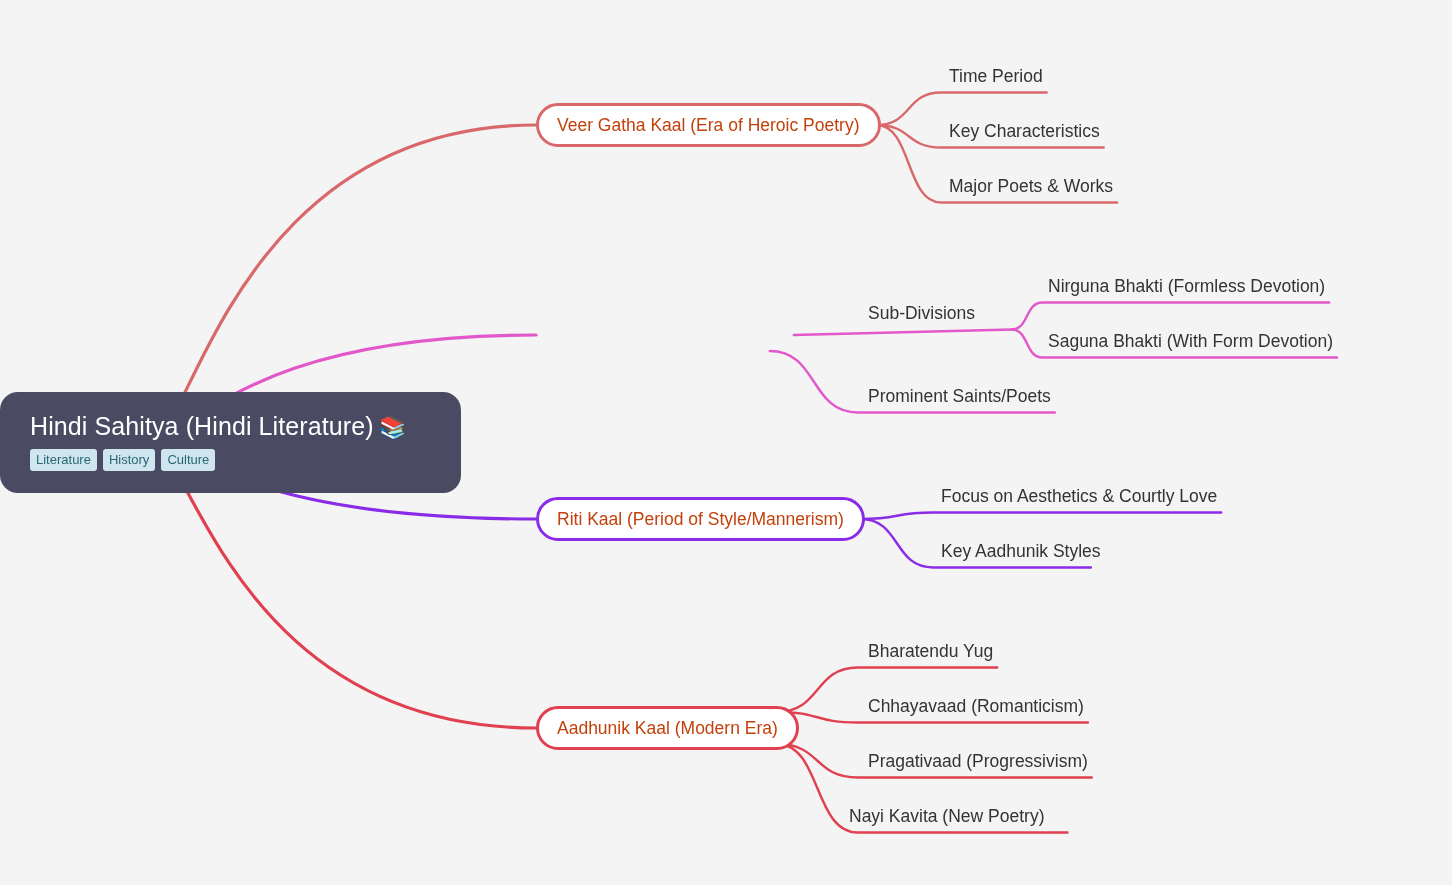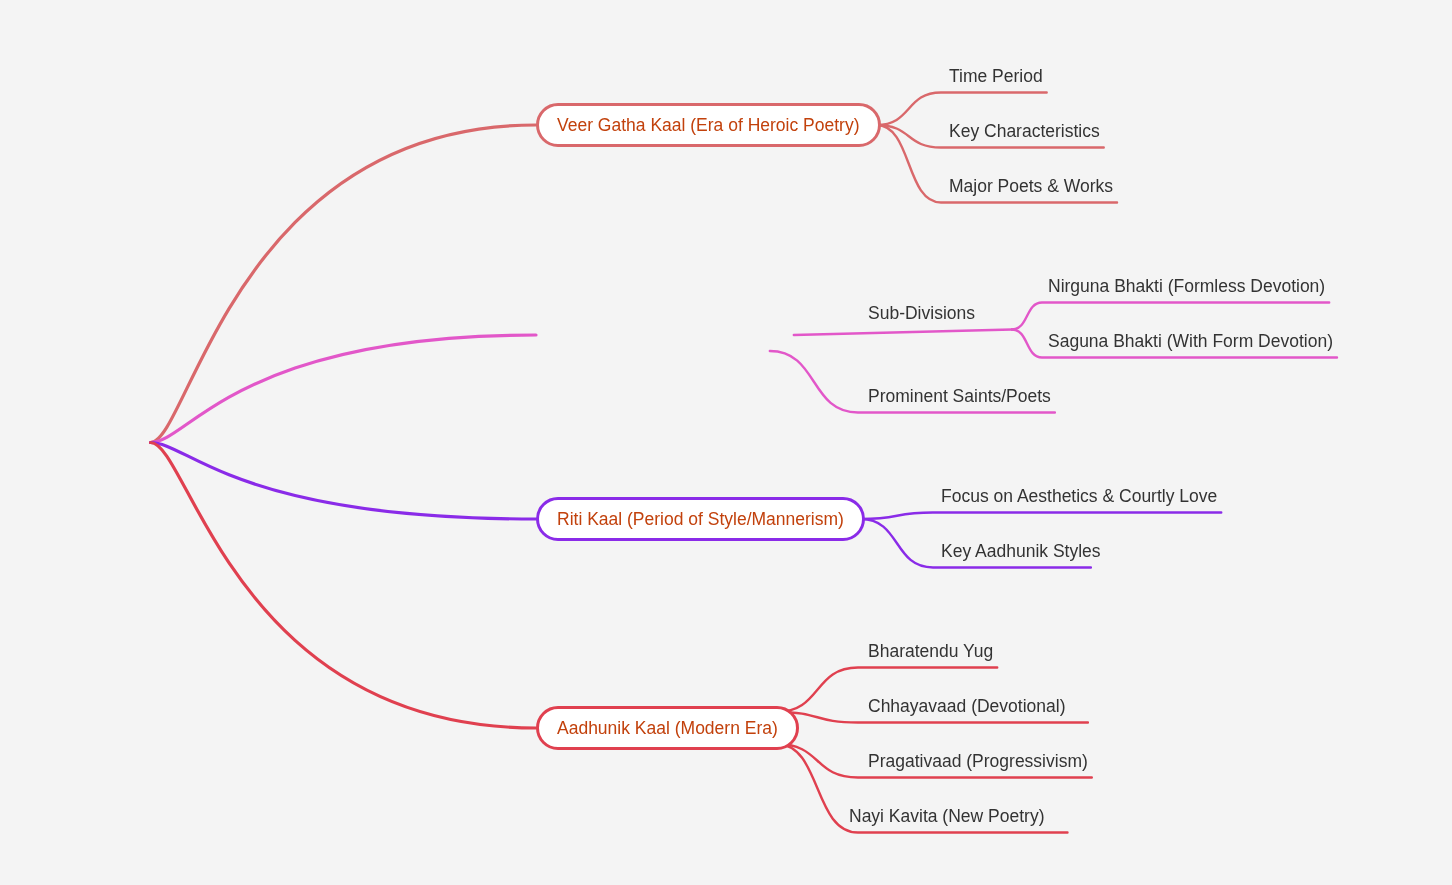--- a/index.html
+++ b/index.html
@@ -116,20 +116,30 @@
       <path d="M 1012 329.5 C 1028.5 329.5, 1025.5 357.5, 1042 357.5 L 1336.984375 357.5" fill="none" stroke="#e257c9" stroke-width="2.4" stroke-linecap="round" stroke-linejoin="round"></path>
       <path d="M 769.828125 351 C 818.32265625 351, 809.50546875 412.5, 858 412.5 L 1054.875 412.5" fill="none" stroke="#e257c9" stroke-width="2.4" stroke-linecap="round" stroke-linejoin="round"></path>
       <path d="M 860.90625 519 C 900.5578125 519, 893.3484375 512.5, 933 512.5 L 1221.25 512.5" fill="none" stroke="#8a2be8" stroke-width="2.4" stroke-linecap="round" stroke-linejoin="round"></path>
       <path d="M 860.90625 519 C 900.5578125 519, 893.3484375 567.5, 933 567.5 L 1090.890625 567.5" fill="none" stroke="#8a2be8" stroke-width="2.4" stroke-linecap="round" stroke-linejoin="round"></path>
       <path d="M 776.8125 712 C 821.465625 712, 813.346875 667.5, 858 667.5 L 997.21875 667.5" fill="none" stroke="#e0404f" stroke-width="2.4" stroke-linecap="round" stroke-linejoin="round"></path>
       <path d="M 776.8125 712 C 821.465625 712, 813.346875 722.5, 858 722.5 L 1087.921875 722.5" fill="none" stroke="#e0404f" stroke-width="2.4" stroke-linecap="round" stroke-linejoin="round"></path>
       <path d="M 776.8125 744 C 821.465625 744, 813.346875 777.5, 858 777.5 L 1091.796875 777.5" fill="none" stroke="#e0404f" stroke-width="2.4" stroke-linecap="round" stroke-linejoin="round"></path>
       <path d="M 776.8125 744 C 821.465625 744, 813.346875 832.5, 858 832.5 L 1067.484375 832.5" fill="none" stroke="#e0404f" stroke-width="2.4" stroke-linecap="round" stroke-linejoin="round"></path>
     </svg>
 
+  <div class="root-node" id="root-node" style="left:0px; top:392px; width:461px; height:101px;">
+    <div class="root-title">
+      <span>Hindi Sahitya (Hindi Literature)</span><span class="root-emoji">📚</span>
+    </div>
+    <div class="root-tags">
+      <span class="tag">Literature</span>
+      <span class="tag">History</span>
+      <span class="tag">Culture</span>
+    </div>
+  </div>
 
   <div class="branch-node" style="left:536px; top:103px; border-color:#d9686b;">
     <span>Veer Gatha Kaal (Era of Heroic Poetry)</span>
   </div>
   <div class="leaf-node" style="left:949px; top:68px;">
     <span>Time Period</span>
   </div>
   <div class="leaf-node" style="left:949px; top:123px;">
     <span>Key Characteristics</span>
   </div>
@@ -160,21 +170,21 @@
     <span>Key Aadhunik Styles</span>
   </div>
 
   <div class="branch-node" style="left:536px; top:706px; border-color:#e0404f;">
     <span>Aadhunik Kaal (Modern Era)</span>
   </div>
   <div class="leaf-node" style="left:868px; top:643px;">
     <span>Bharatendu Yug</span>
   </div>
   <div class="leaf-node" style="left:868px; top:698px;">
-    <span>Chhayavaad (Devotional)</span>
+    <span>Chhayavaad (Romanticism)</span>
   </div>
   <div class="leaf-node" style="left:868px; top:753px;">
     <span>Pragativaad (Progressivism)</span>
   </div>
   <div class="leaf-node" style="left:849px; top:808px;">
     <span>Nayi Kavita (New Poetry)</span>
   </div>
 
 </div>
 

